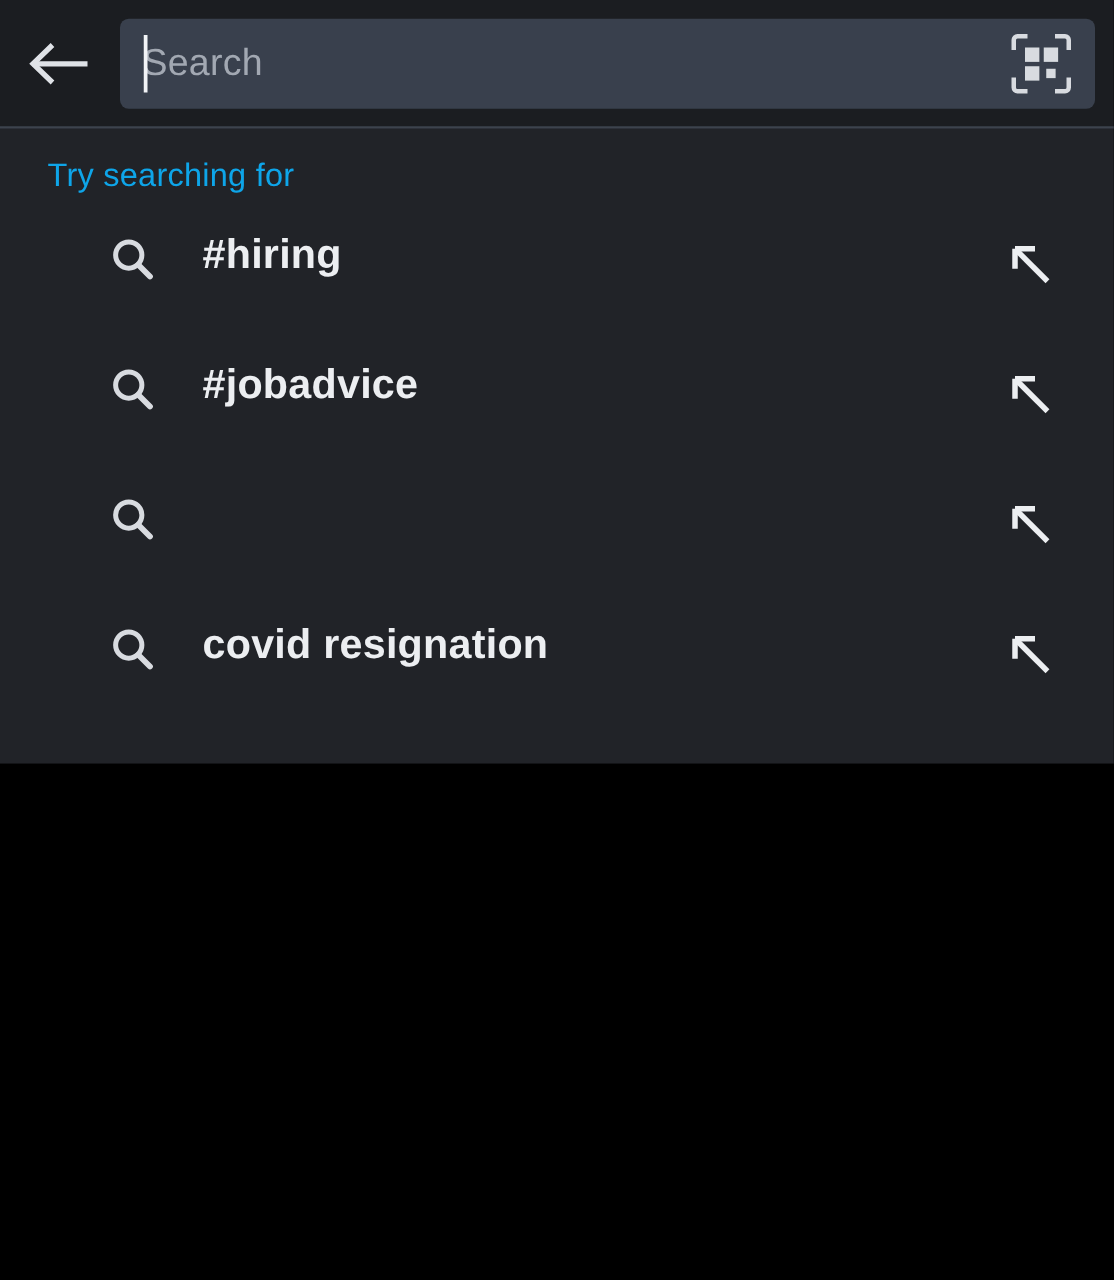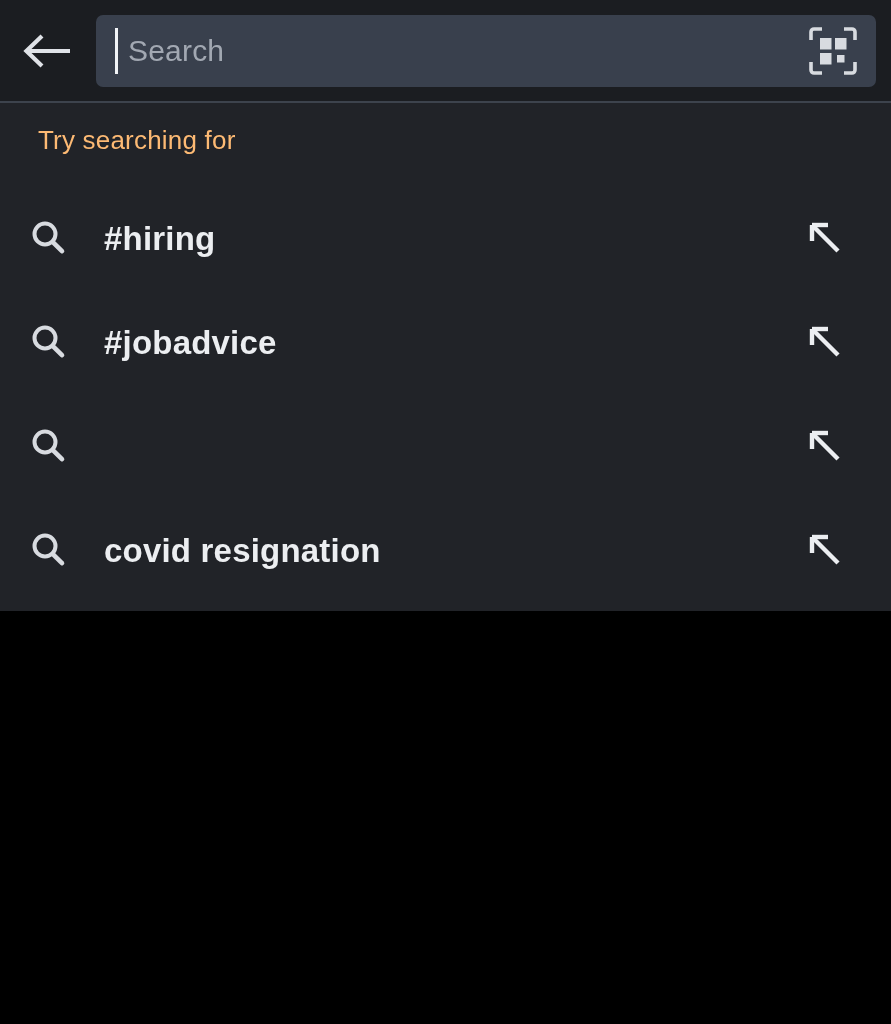--- a/index.html
+++ b/index.html
@@ -68,21 +68,21 @@
     width: 3px;
     height: 46px;
     background: #f2f4f7;
   }
 
   .search-placeholder {
     font-size: 30px;
     color: #a2a8b2;
     letter-spacing: 0.2px;
     line-height: 1;
-    margin-left: 14px;
+    margin-left: 0;
     user-select: none;
     white-space: nowrap;
   }
 
   .qr-btn {
     margin-left: auto;
     width: 70px;
     height: 70px;
     display: flex;
     align-items: center;
@@ -99,39 +99,38 @@
     width: 891px;
     height: 508px;
     background: #212328;
   }
 
   .section-title {
     position: absolute;
     top: 22px;
     left: 38px;
     font-size: 26px;
-    color: #fdba74;
+    color: #0ea5e9;
     letter-spacing: 0.2px;
     white-space: nowrap;
   }
 
   .suggestion-list {
     position: absolute;
     top: 83px;
     left: 0;
     width: 891px;
   }
 
   .suggestion-row {
     position: relative;
     height: 104px;
     display: flex;
-    align-items: center;
     box-sizing: border-box;
-    padding-left: 26px;
+    padding-left: 84px;
     padding-right: 40px;
   }
 
   .row-search-icon {
     width: 44px;
     height: 44px;
     flex: 0 0 auto;
     display: flex;
     align-items: center;
     justify-content: center;

